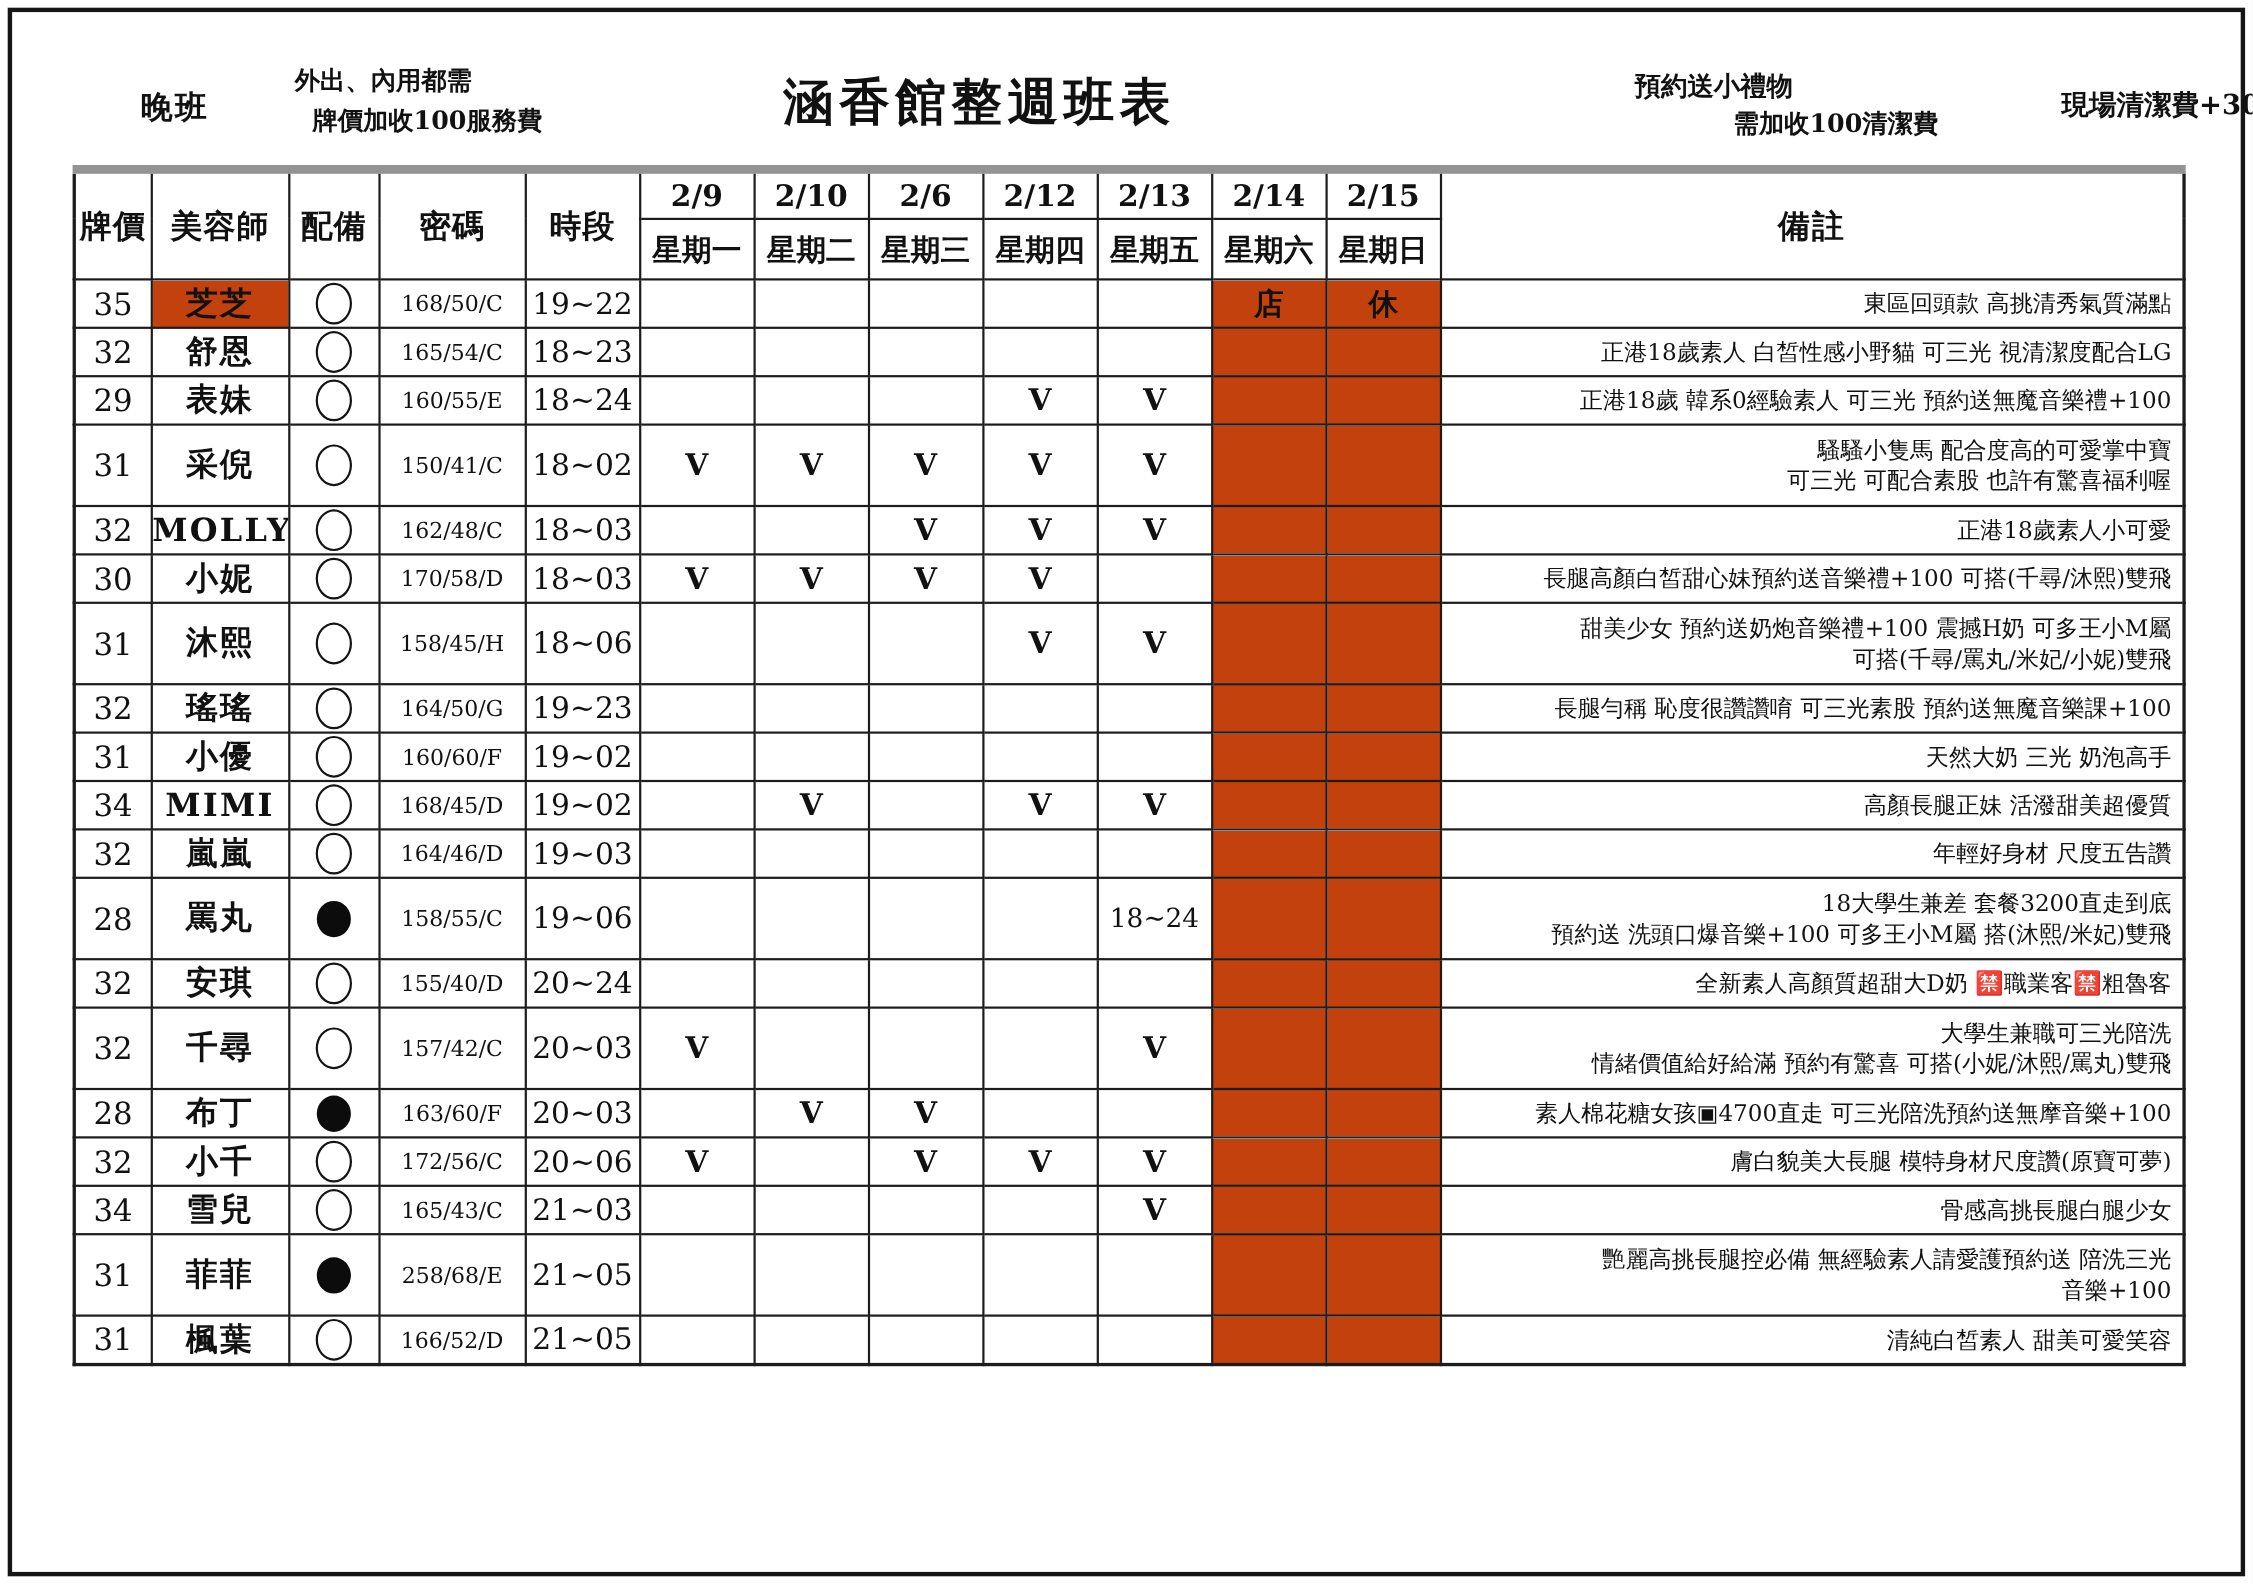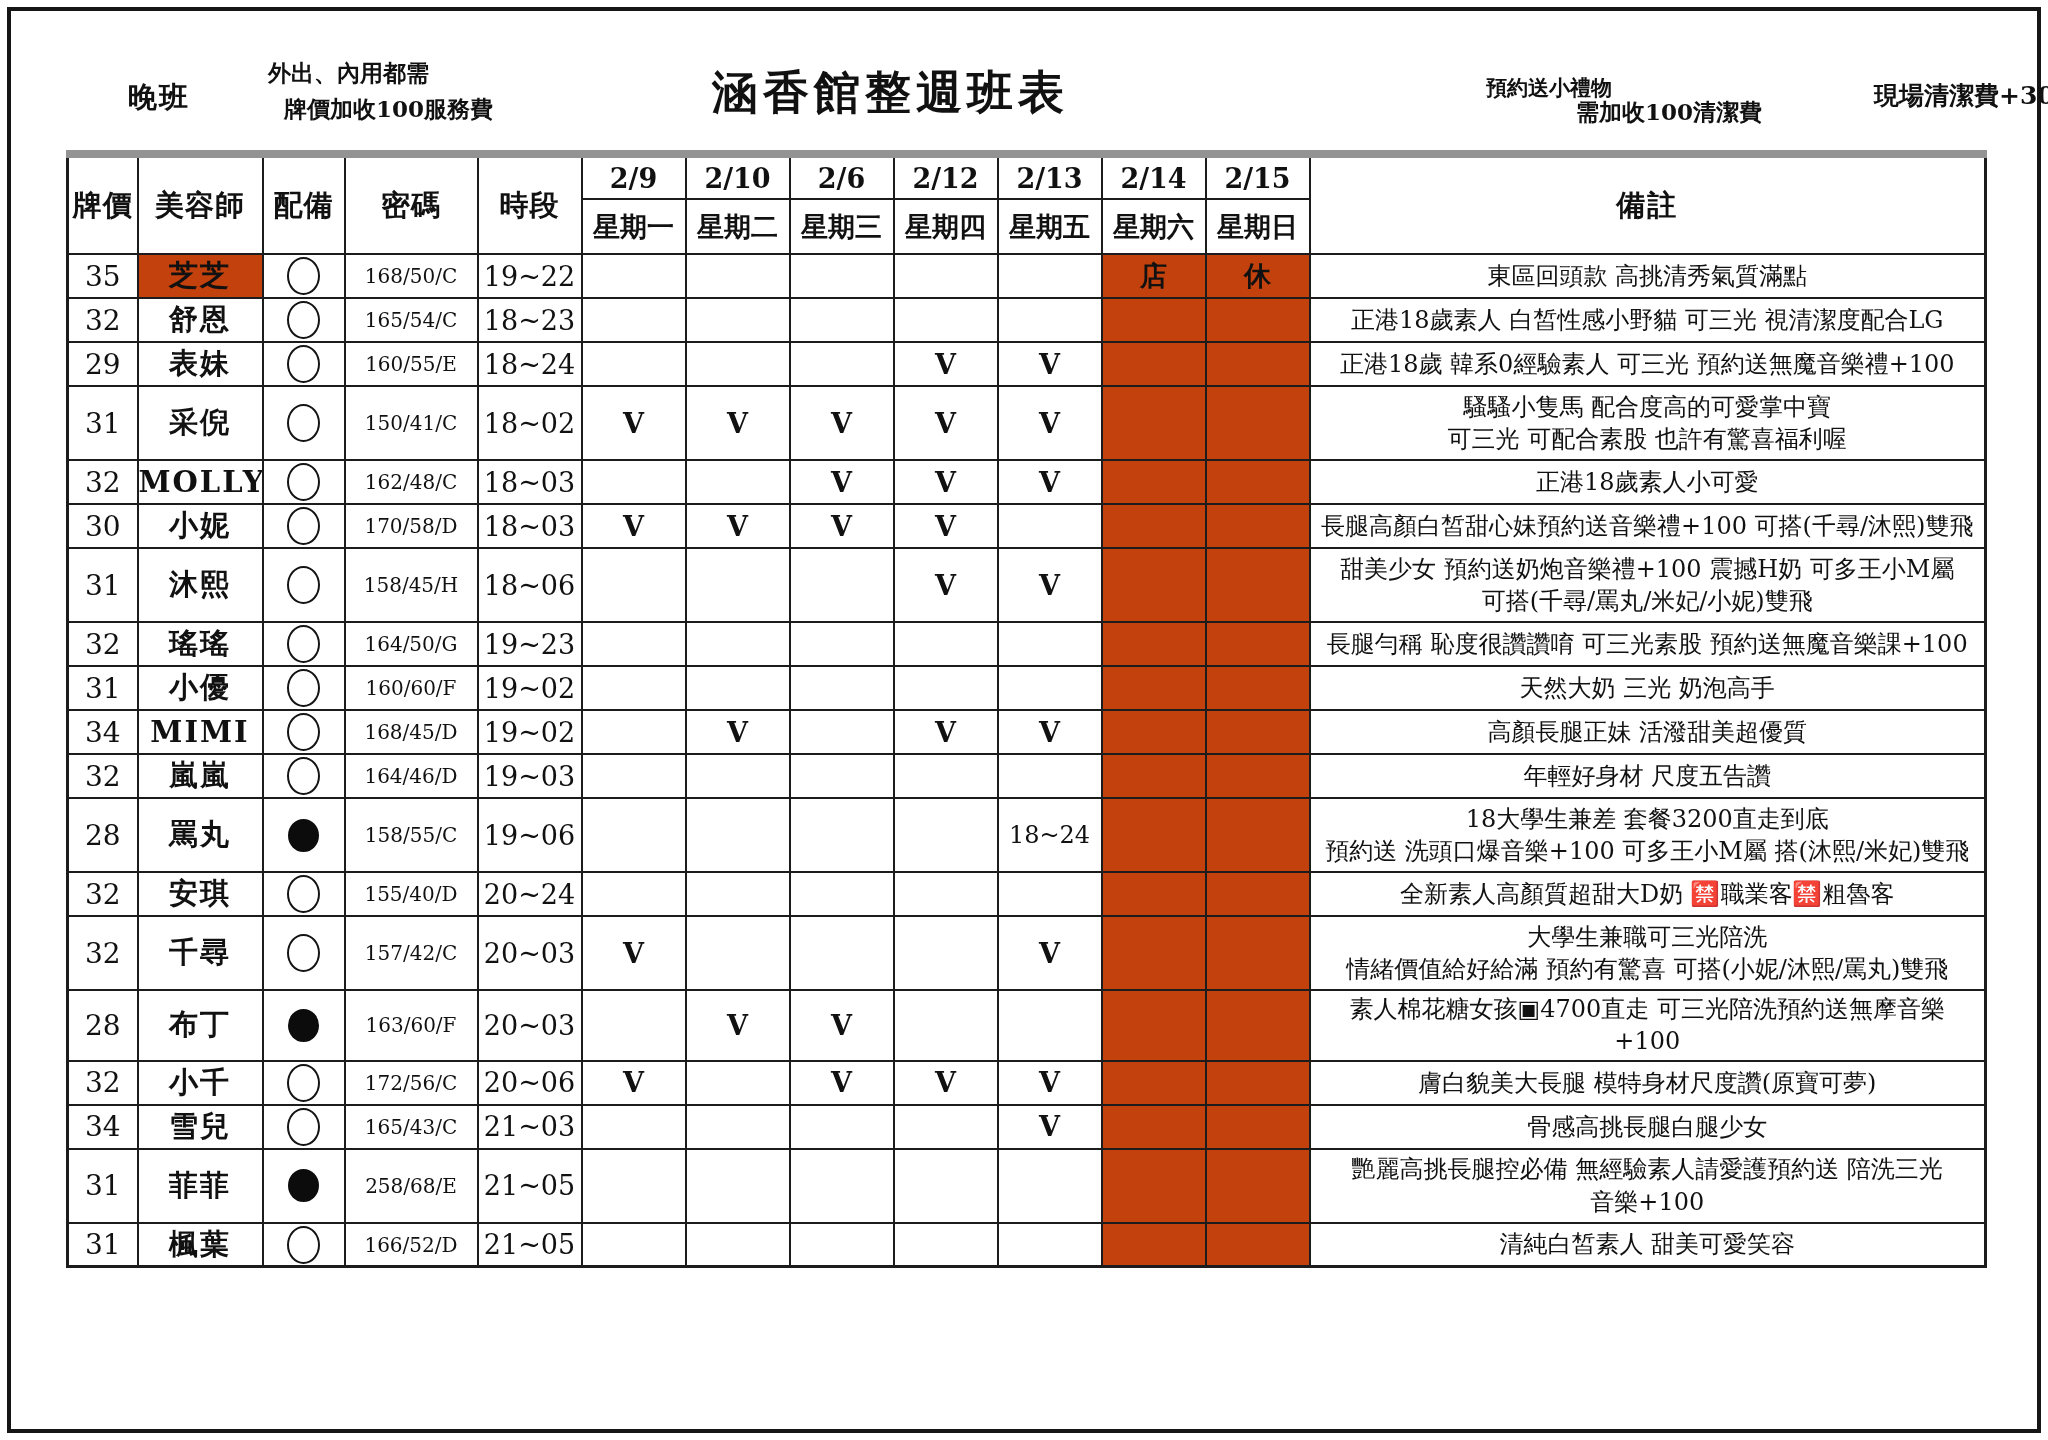--- a/index.html
+++ b/index.html
@@ -4,21 +4,21 @@
 <style>
   html,body{margin:0;padding:0;background:#e8e8e8;}
   .sheet{position:relative;width:2048px;height:1440px;background:#ffffff;
          font-family:"DejaVu Serif","Liberation Serif",serif;color:#111;overflow:hidden;}
   .frame{position:absolute;left:7px;top:7px;right:7px;bottom:7px;border:4px solid #161616;pointer-events:none;}
   .hnote{position:absolute;white-space:nowrap;font-weight:bold;}
   .shift{left:128px;top:78px;font-size:29px;letter-spacing:2px;}
   .svc1{left:268px;top:58px;font-size:23px;}
   .svc2{left:284px;top:94px;font-size:23px;}
   .title{left:712px;top:62px;font-size:46px;letter-spacing:5px;}
-  .book1{left:1486px;top:74px;font-size:21px;}
+  .book1{left:1486px;top:62px;font-size:24px;}
   .book2{left:1576px;top:97px;font-size:23px;}
   .clean{left:1828px;top:79px;font-size:25px;margin-left:46px;}
 
   table.schedule{position:absolute;left:66px;top:150px;width:1918px;
     border-collapse:collapse;table-layout:fixed;
     border:3px solid #1c1c1c;border-top:8px solid #939393;}
   .schedule th,.schedule td{border:2px solid #1c1c1c;text-align:center;vertical-align:middle;
     padding:0;overflow:hidden;}
   thead tr.date-row{height:45px;}
   thead tr.weekday-row{height:55px;}
@@ -27,21 +27,21 @@
   .schedule th.remark-col{font-size:29px;letter-spacing:2px;}
   tbody tr{height:44px;}
   tbody tr.tall{height:74px;}
   td.price{font-size:28px;}
   td.name{font-size:29px;font-weight:600;letter-spacing:2px;}
   td.code{font-size:20px;}
   td.time{font-size:27px;}
   td.day{font-size:27px;font-weight:bold;}
   td.day.range{font-size:24px;font-weight:normal;}
   td.shaded{background:#c2410c;}
-  td.remark{text-align:center;padding:2px 10px;font-size:24px;line-height:1.35;font-weight:500;border-radius:23px;}
+  td.remark{text-align:right;padding:2px 10px;font-size:21px;line-height:1.35;font-weight:500;border-radius:23px;}
   .circle{display:inline-block;vertical-align:middle;}
   .circle.hollow{width:29px;height:34px;border:2.5px solid #141414;border-radius:50%;background:#fff;}
   .circle.filled{width:31px;height:33px;border-radius:50%;background:#0c0c0c;}
 </style>
 </head>
 <body>
 
 <div class="sheet">
   <div class="frame"></div>
 

